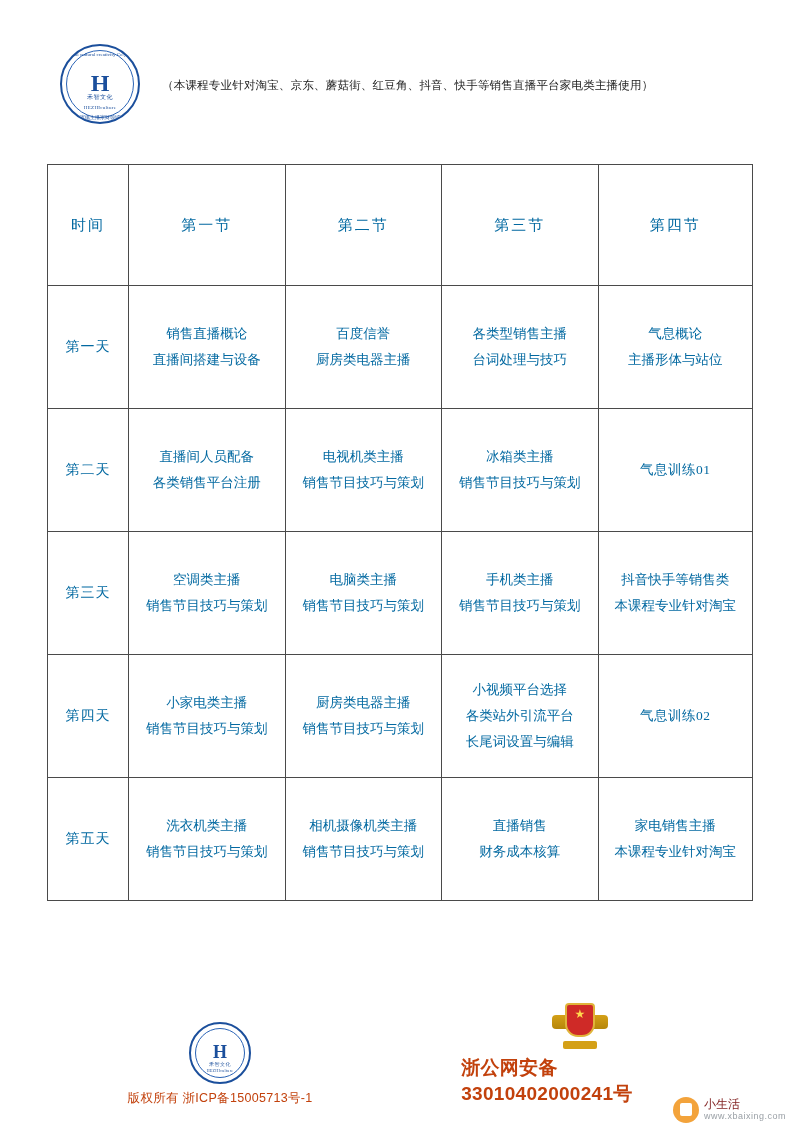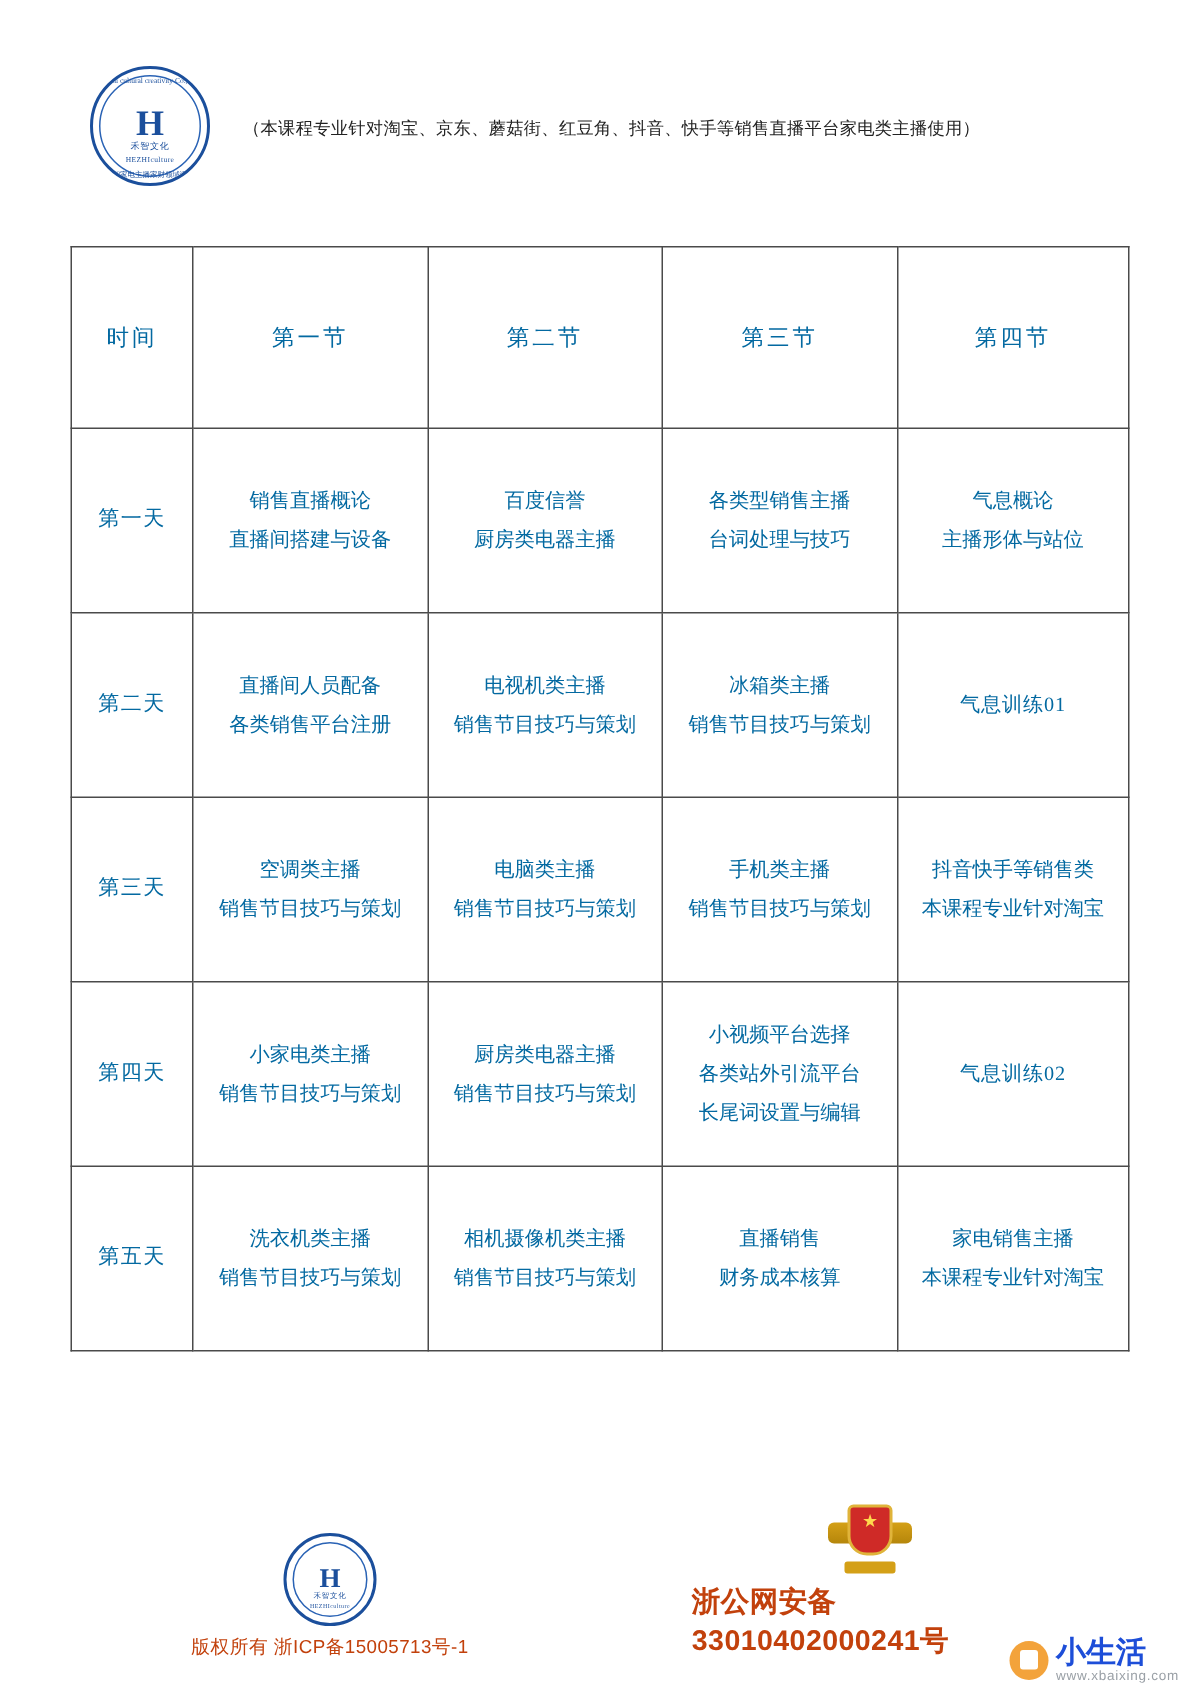--- a/index.html
+++ b/index.html
@@ -313,23 +313,23 @@
     height: 13px;
     background: #ffffff;
     border-radius: 2px;
   }
   .watermark .wm-texts {
     display: flex;
     flex-direction: column;
     line-height: 1.1;
   }
   .watermark .wm-main {
-    font-size: 20px;
-    font-weight: bold;
-    color: #1d4ed8;
+    font-size: 12px;
+    font-weight: normal;
+    color: #7f1d1d;
     font-family: "Liberation Sans", sans-serif;
   }
   .watermark .wm-sub {
     font-size: 9px;
     color: #9aa0a6;
     font-family: "Liberation Sans", sans-serif;
     letter-spacing: 0.5px;
   }
 </style>
 </head>

